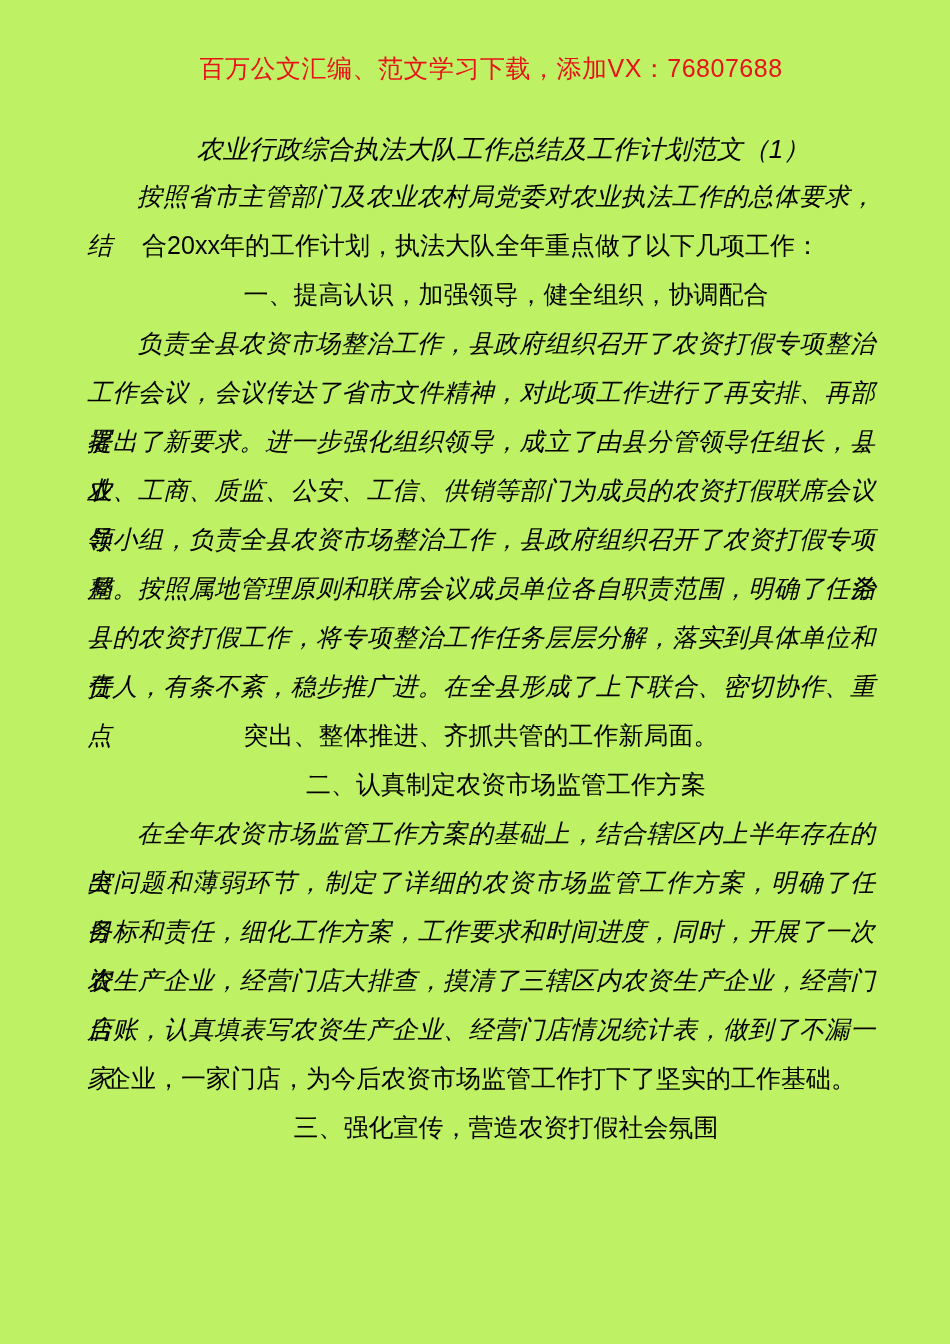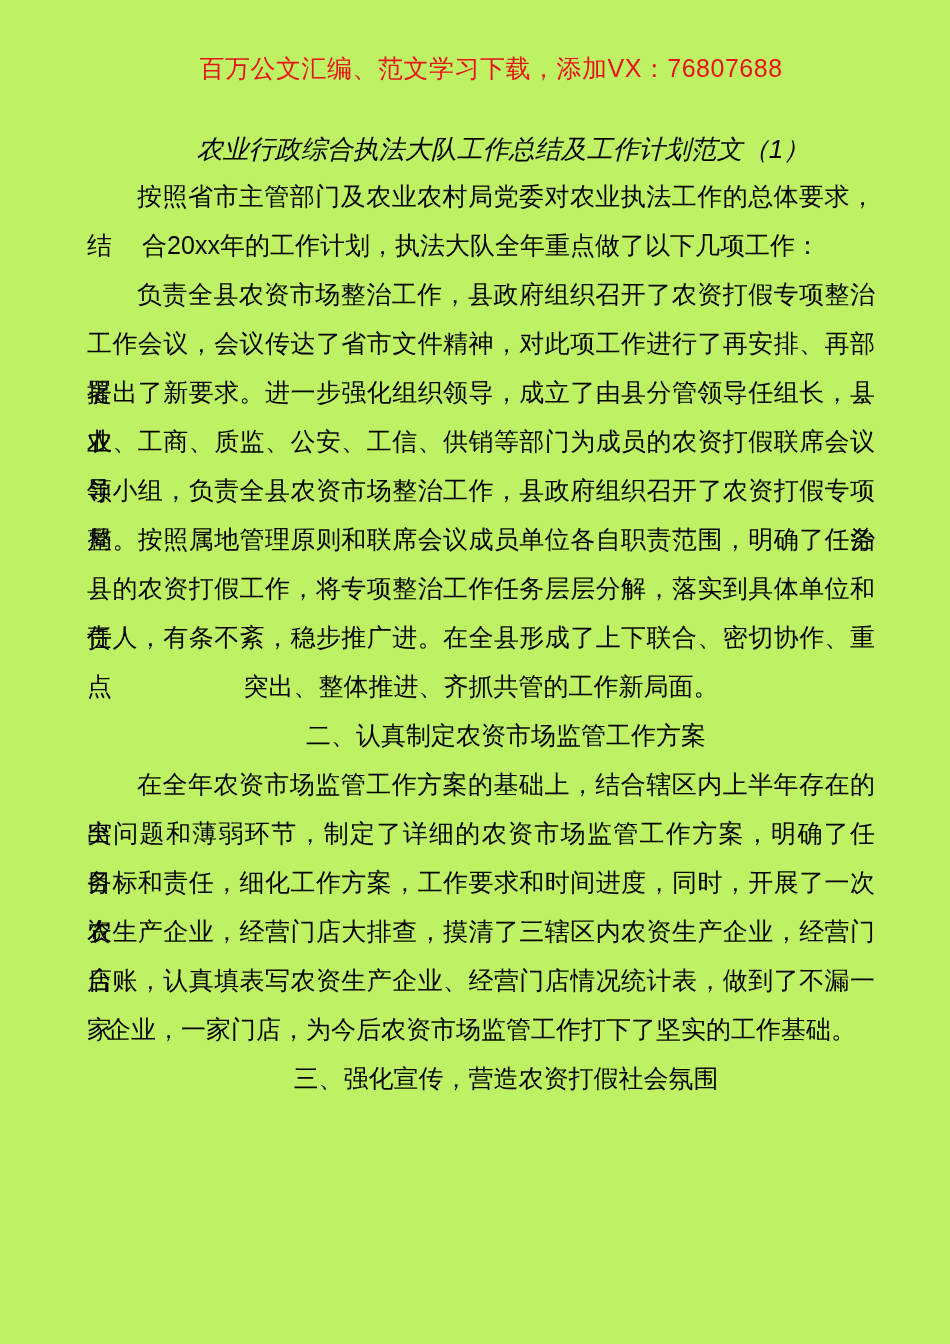--- a/index.html
+++ b/index.html
@@ -50,37 +50,39 @@
     line-height: 49px;
     font-size: 25px;
     white-space: nowrap;
     text-align: center;
   }
   .line.fill {
     white-space: normal;
     text-align: justify;
     
     text-align-last: justify;
+    font-style: italic;
   }
   .line.indent {
     text-indent: 50px;
   }
 </style>
 </head>
 <body>
 
 <div class="page">
 
   <div class="promo">百万公文汇编、范文学习下载，添加VX：76807688</div>
 
   <div class="doc-title">农业行政综合执法大队工作总结及工作计划范文（1）</div>
 
   <div class="content">
     <div class="line indent fill">按照省市主管部门及农业农村局党委对农业执法工作的总体要求，结</div>
     <div class="line">合20xx年的工作计划，执法大队全年重点做了以下几项工作：</div>
+    <div class="line indent">一、提高认识，加强领导，健全组织，协调配合</div>
     <div class="line indent fill">负责全县农资市场整治工作，县政府组织召开了农资打假专项整治</div>
     <div class="line fill">工作会议，会议传达了省市文件精神，对此项工作进行了再安排、再部署，</div>
     <div class="line fill">提出了新要求。进一步强化组织领导，成立了由县分管领导任组长，县农</div>
     <div class="line fill">业、工商、质监、公安、工信、供销等部门为成员的农资打假联席会议领</div>
     <div class="line fill">导小组，负责全县农资市场整治工作，县政府组织召开了农资打假专项整治</div>
     <div class="line fill">局。按照属地管理原则和联席会议成员单位各自职责范围，明确了任务</div>
     <div class="line fill">县的农资打假工作，将专项整治工作任务层层分解，落实到具体单位和责</div>
     <div class="line fill">任人，有条不紊，稳步推广进。在全县形成了上下联合、密切协作、重点</div>
     <div class="line">突出、整体推进、齐抓共管的工作新局面。</div>
     <div class="line indent">二、认真制定农资市场监管工作方案</div>

